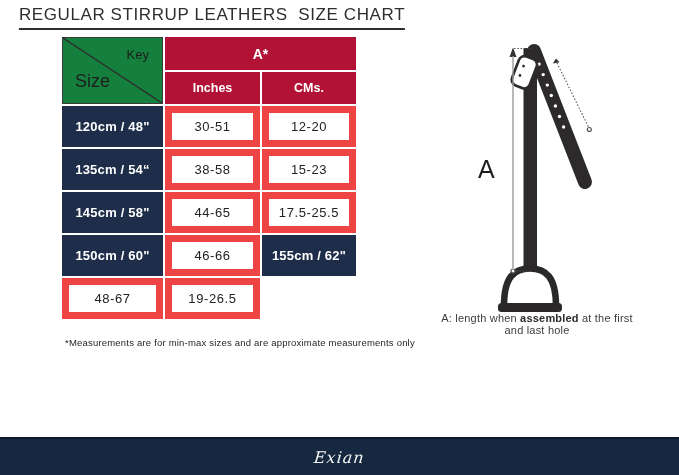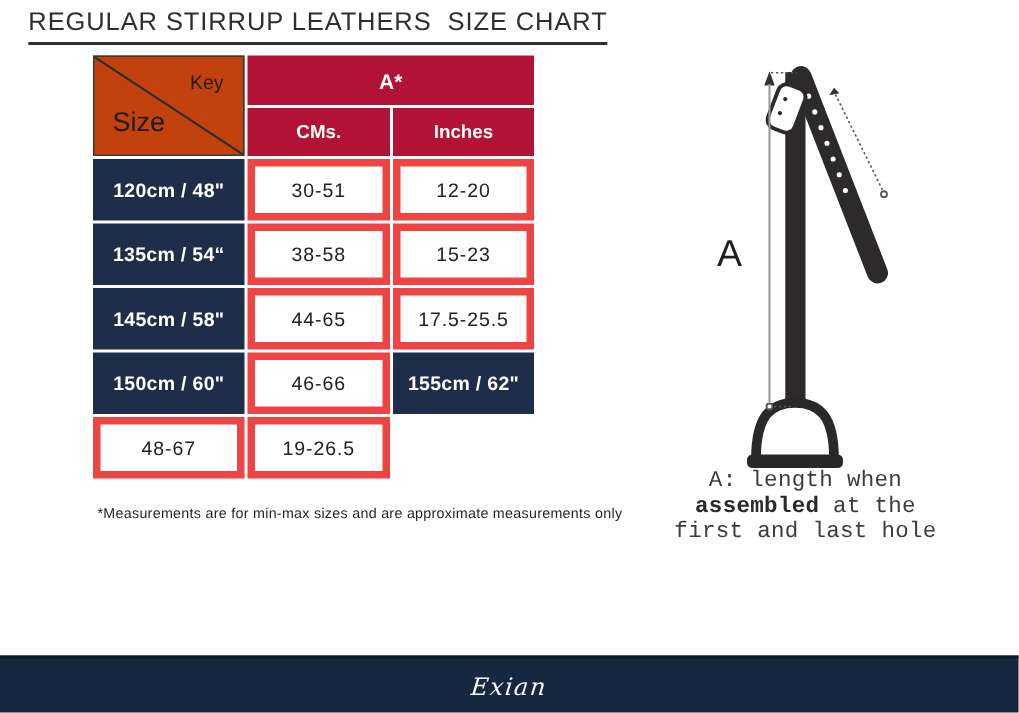--- a/index.html
+++ b/index.html
@@ -16,42 +16,42 @@
   }
   
   .chart{
     position:absolute;left:62px;top:37px;
     display:grid;grid-template-columns:101px 95px 94px;
     grid-template-rows:33px 32px repeat(5,41px);
     gap:2px;
   }
   .cell{display:flex;align-items:center;justify-content:center;box-sizing:border-box;}
   .corner{
-    grid-column:1;grid-row:1/3;position:relative;background:#c2410c;
+    grid-column:1;grid-row:1/3;position:relative;background:#15803d;
     border:1px solid #3a3a3a;
   }
   .corner svg{position:absolute;inset:0;width:100%;height:100%;}
   .corner .key{position:absolute;top:9px;right:13px;font-size:13px;color:#1d1d1d;}
   .corner .size{position:absolute;bottom:11px;left:12px;font-size:18px;color:#1d1d1d;}
   .red{background:#b11235;color:#fff;font-weight:bold;}
   .group{grid-column:2/4;grid-row:1;font-size:14px;}
   .sub{font-size:12.5px;}
   .size-cell{background:#1e2d49;color:#fff;font-weight:bold;font-size:13px;letter-spacing:.2px;}
-  .val-cell{background:#fff;border:5px solid #ef4444;color:#222;font-size:13px;letter-spacing:.6px;}
+  .val-cell{background:#fff;border:7px solid #ef4444;color:#222;font-size:13px;letter-spacing:.6px;}
   .footnote{
     position:absolute;left:65px;top:337px;font-size:9.5px;color:#1f1f1f;letter-spacing:.2px;
   }
   
   .diagram{position:absolute;left:430px;top:30px;width:249px;height:285px;}
   .dim-label{
     position:absolute;left:478px;top:155px;font-size:25px;color:#1f1f1f;font-weight:500;
   }
   .caption{
     position:absolute;left:437px;top:312px;width:200px;text-align:center;
-    font-size:15px;color:#3c3c3c;letter-spacing:.2px;font-family:Liberation Mono, monospace;
+    font-size:11px;color:#3c3c3c;letter-spacing:.2px;
   }
   .caption b{color:#2a2a2a;}
   
   .footer{
     position:absolute;left:0;bottom:0;width:679px;height:38px;
     background:#15283f;border-top:2px solid #0c1a2b;box-sizing:border-box;
     display:flex;align-items:center;justify-content:center;
   }
   .brand{
     font-family:"DejaVu Serif",serif;font-style:italic;font-size:16px;color:#f5f5f5;
@@ -65,22 +65,22 @@
 
 <div class="chart">
   <div class="corner">
     <svg viewBox="0 0 100 100" preserveAspectRatio="none">
       <line x1="0" y1="0" x2="100" y2="100" stroke="#2c2c2c" stroke-width="1.4" vector-effect="non-scaling-stroke"></line>
     </svg>
     <span class="key">Key</span>
     <span class="size">Size</span>
   </div>
   <div class="cell red group">A*</div>
+  <div class="cell red sub">Inches</div>
   <div class="cell red sub">CMs.</div>
-  <div class="cell red sub">Inches</div>
 
   <div class="cell size-cell">120cm / 48"</div>
   <div class="cell val-cell">30-51</div>
   <div class="cell val-cell">12-20</div>
 
   <div class="cell size-cell">135cm / 54“</div>
   <div class="cell val-cell">38-58</div>
   <div class="cell val-cell">15-23</div>
 
   <div class="cell size-cell">145cm / 58"</div>

